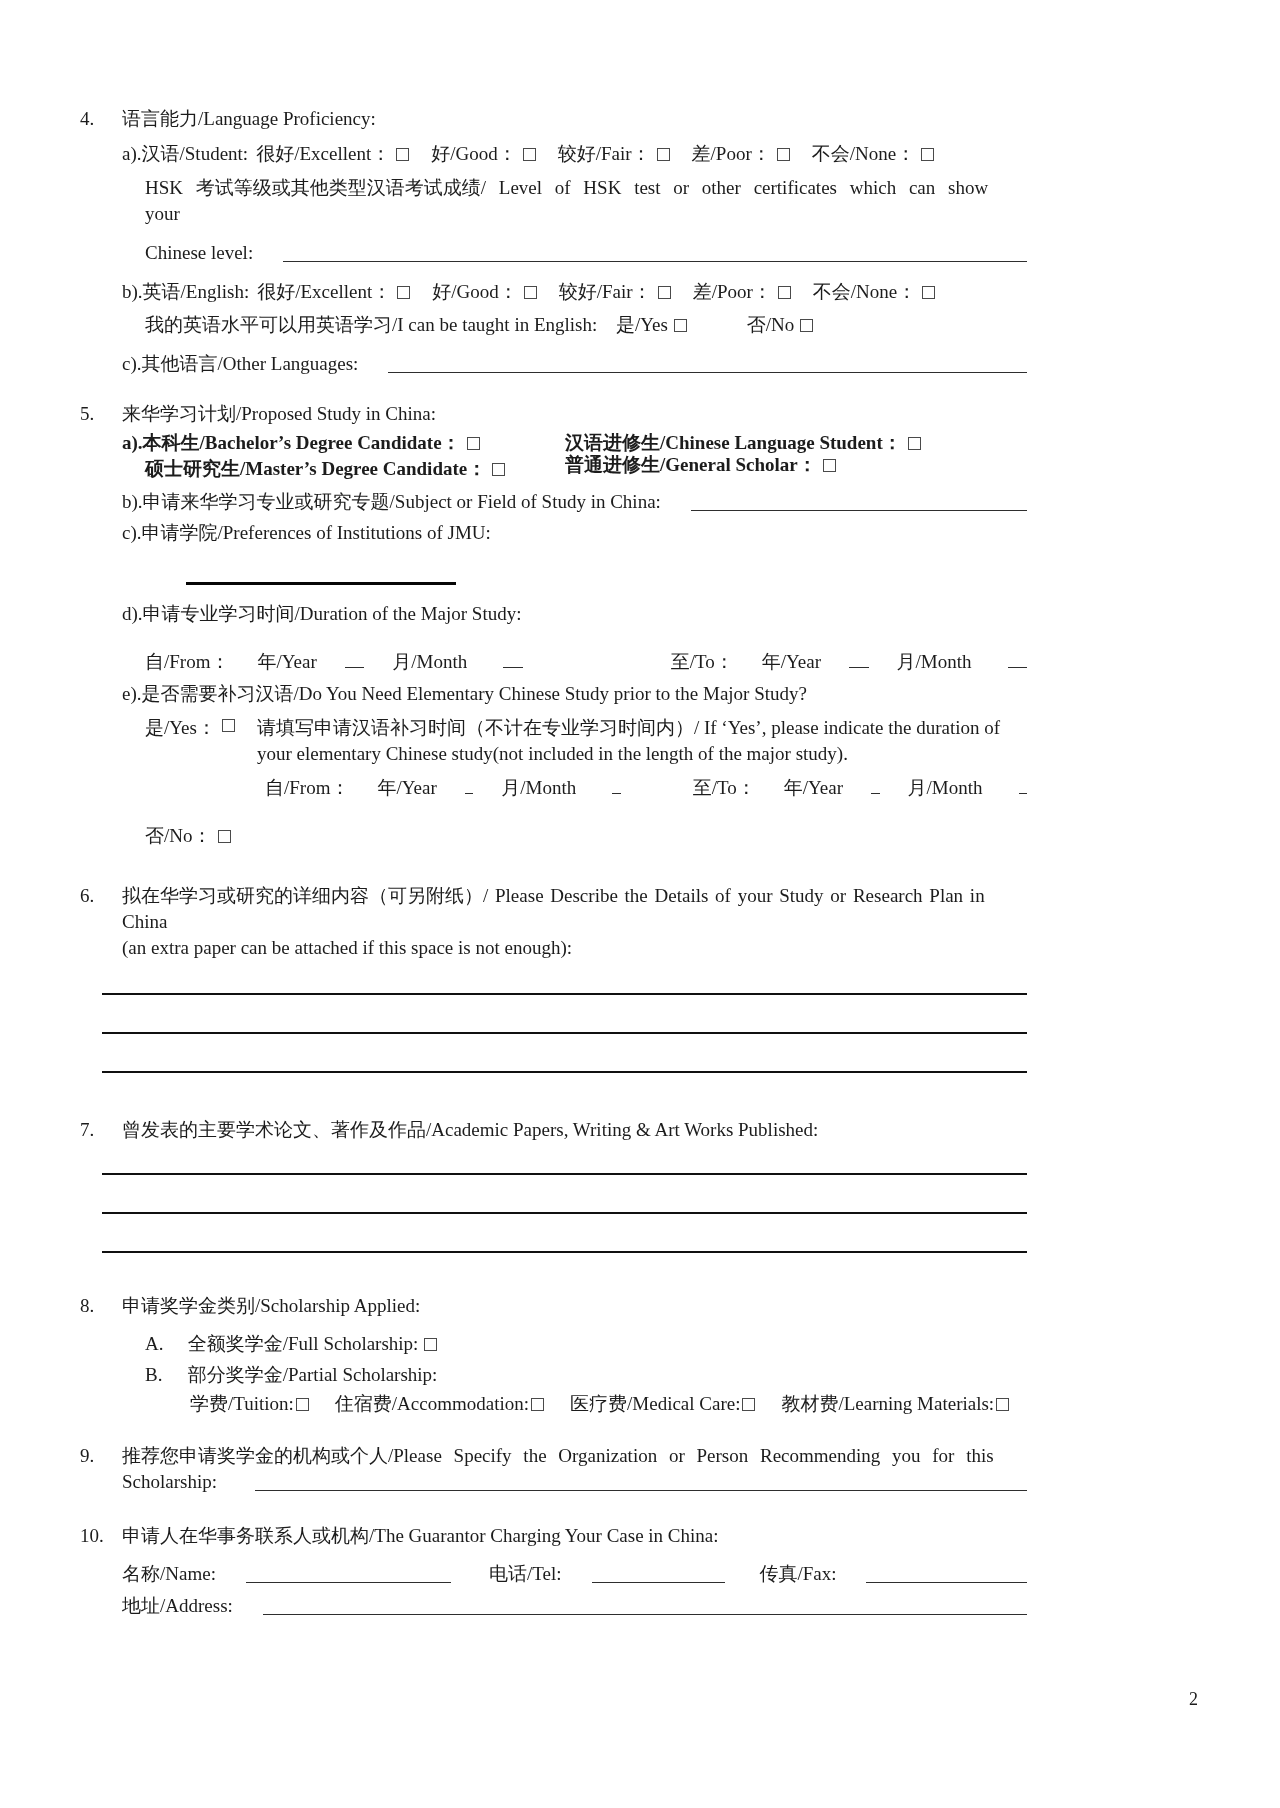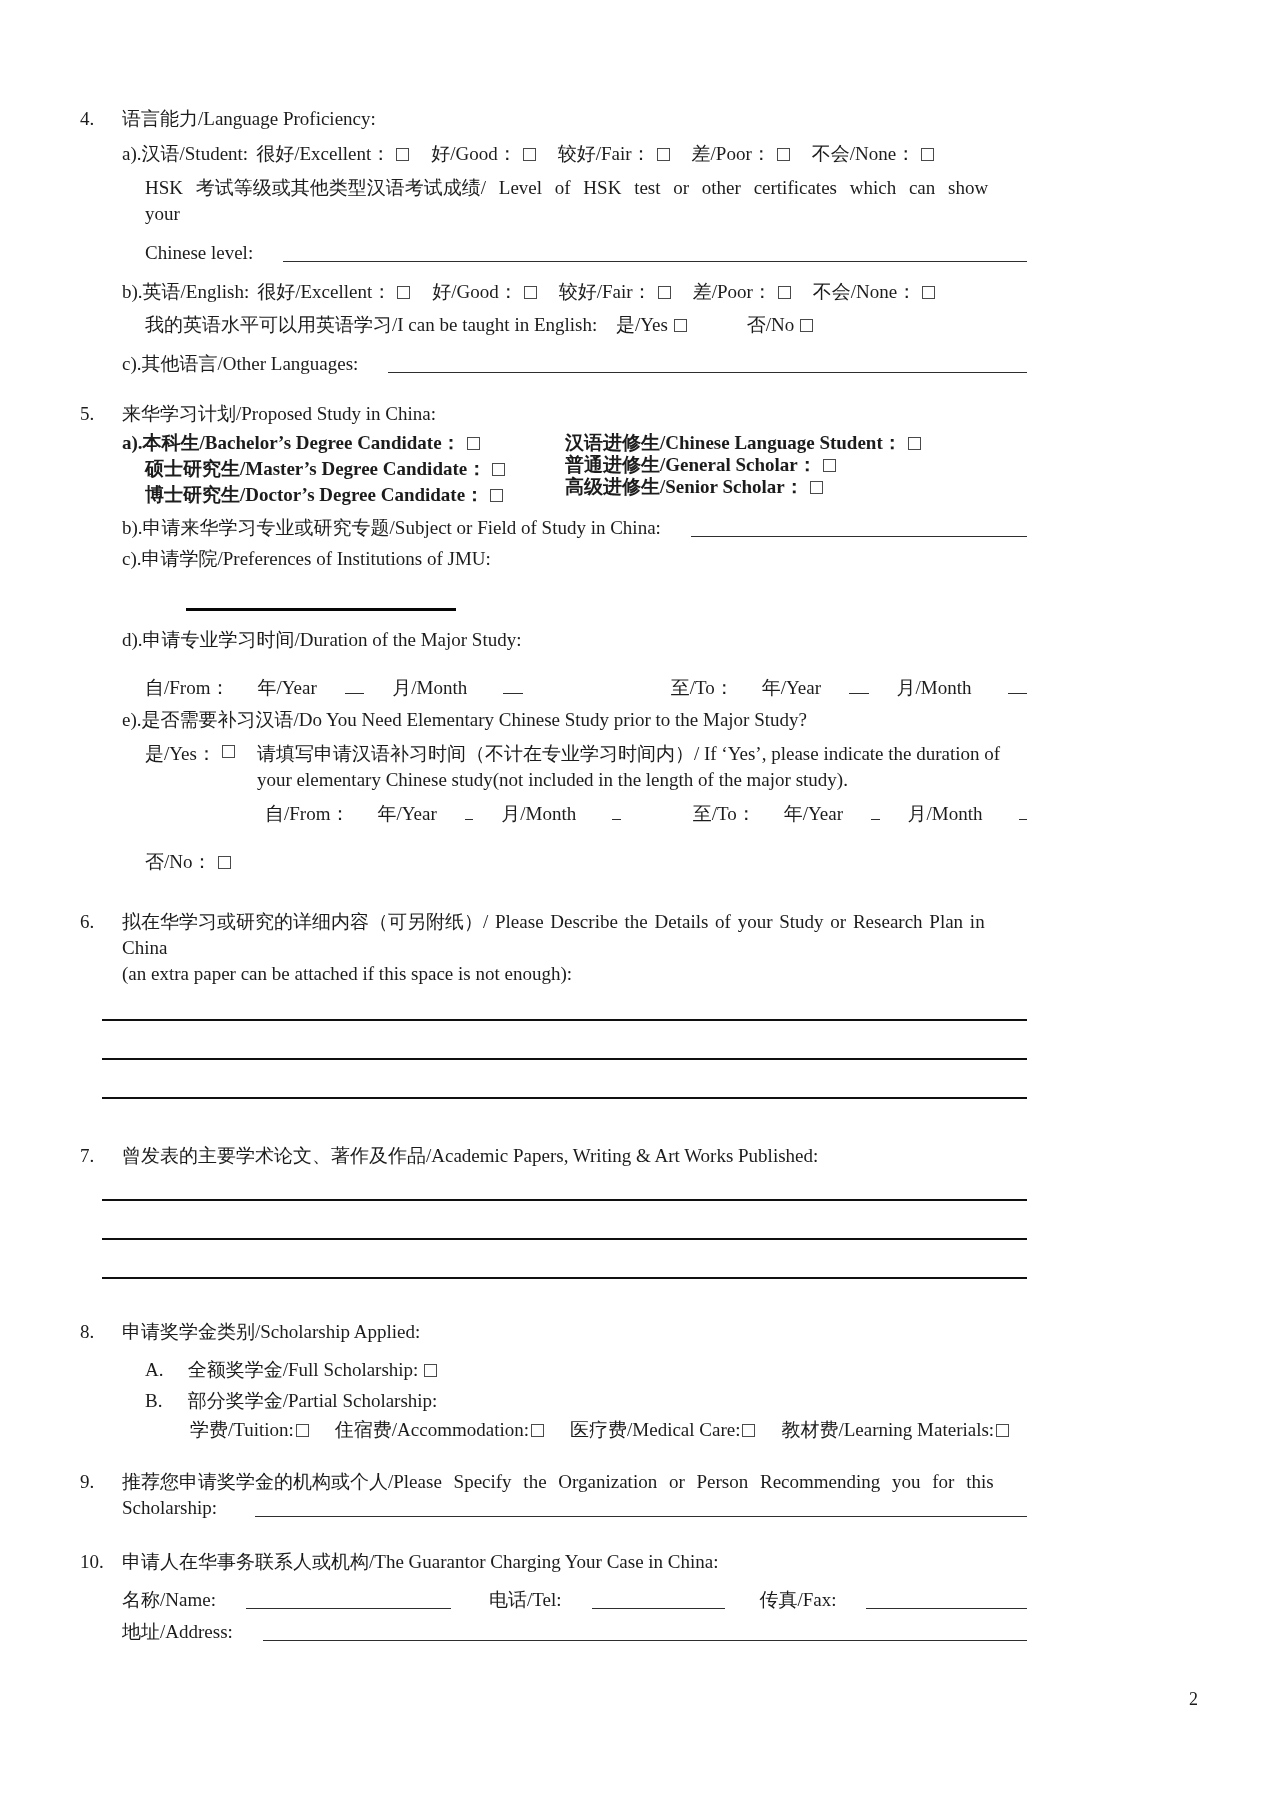--- a/index.html
+++ b/index.html
@@ -85,26 +85,24 @@
 
     <div class="row mt24">
       <span class="num">5.</span>
       <span>来华学习计划/Proposed Study in China:</span>
     </div>
 
     <div class="cols ind1 mt3">
       <div class="colL">
         <div class="opt"><span>a).本科生/Bachelor’s Degree Candidate：</span><span class="cb"></span></div>
         <div class="opt ind2" style="margin-left:23px"><span>硕士研究生/Master’s Degree Candidate：</span><span class="cb"></span></div>
-        <div class="opt" style="margin-left:23px"><span>博士研究生/Doctor’s Degree Candidate：</span><span class="cb"></span></div>
       </div>
       <div class="colR">
         <div class="opt"><span>汉语进修生/Chinese Language Student：</span><span class="cb"></span></div>
         <div class="opt"><span>普通进修生/General Scholar：</span><span class="cb"></span></div>
-        <div class="opt"><span>高级进修生/Senior Scholar：</span><span class="cb"></span></div>
       </div>
     </div>
 
     <div class="fl ind1 mt7">
       <span>b).申请来华学习专业或研究专题/Subject or Field of Study in China:</span>
       <span class="fill"></span>
     </div>
 
     <div class="ind1 mt5">
       <span>c).申请学院/Preferences of Institutions of JMU:</span>

